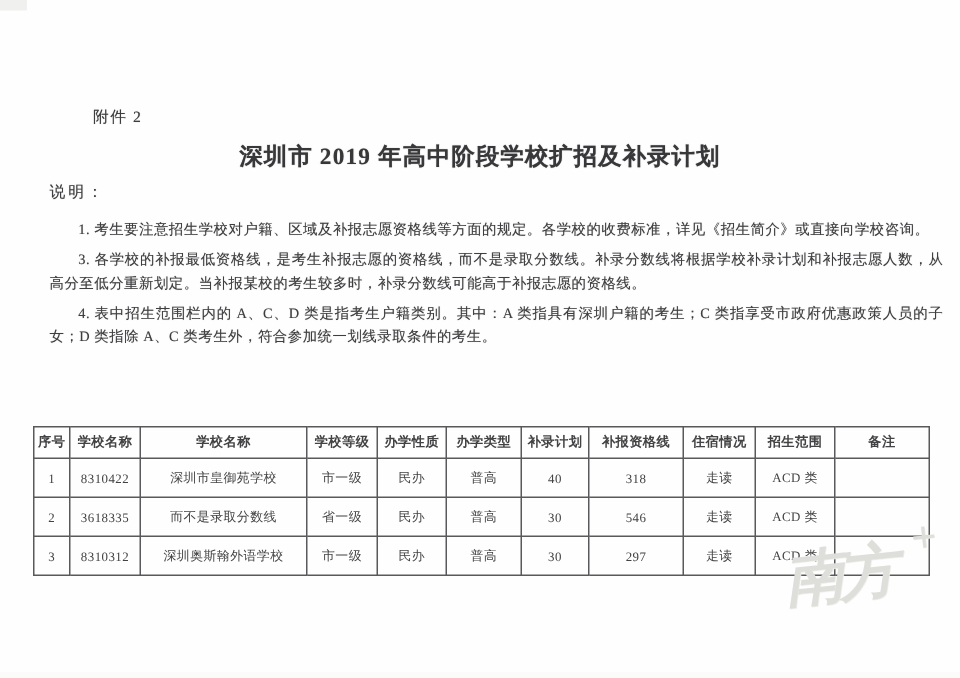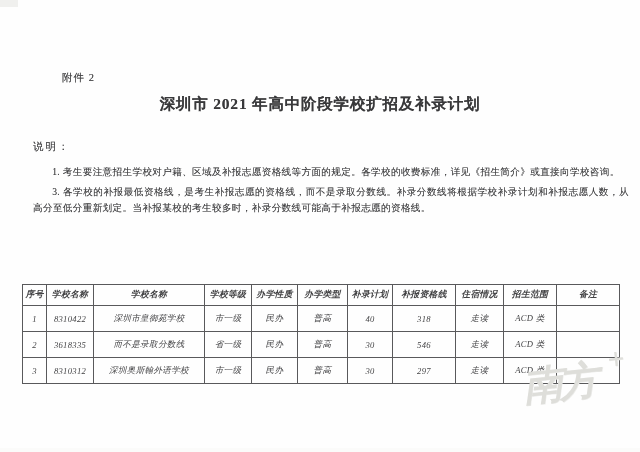--- a/index.html
+++ b/index.html
@@ -29,38 +29,36 @@
     position:absolute; left:0; right:0; top:94px;
     text-align:center;
     font-size:15.5px; font-weight:bold; letter-spacing:0.8px;
     color:#38383a;
     text-shadow:0 0 0.6px rgba(50,50,50,0.6);
   }
   .notes {
     position:absolute; left:33px; top:121px; width:596px;
     font-size:9.6px; line-height:15.4px; letter-spacing:0.35px;
     text-shadow:0 0 0.5px rgba(80,80,80,0.5);
-    margin-top:18px;
   }
   .notes-heading {
     font-size:10.5px; letter-spacing:2px;
     margin-bottom:10px;
   }
   .note-para {
     text-indent:2em;
     margin-bottom:4.6px;
     text-align:justify;
   }
   table.doc-table {
     position:absolute; left:22px; top:284px;
     width:597px;
     border-collapse:collapse; table-layout:fixed;
     font-size:8.6px; letter-spacing:0.3px;
     color:#434345;
-    font-style:italic;
   }
   .doc-table th, .doc-table td {
     border:1px solid #59595b;
     text-align:center; vertical-align:middle;
     padding:0 1px;
     overflow:hidden; white-space:nowrap;
   }
   .doc-table th { height:21px; font-weight:bold; font-size:8.8px; }
   .doc-table td { height:26px; font-weight:normal; }
   .watermark {
@@ -83,26 +81,27 @@
 </style>
 </head>
 <body>
 
 <div class="doc">
 
   <div class="scan-artifact"></div>
 
   <div class="attachment-label">附件 2</div>
 
-  <div class="doc-title">深圳市 2021 年高中阶段学校扩招及补录计划</div>
+  <div class="doc-title">深圳市 2019 年高中阶段学校扩招及补录计划</div>
 
   <div class="notes">
     <div class="notes-heading">说明：</div>
     <p class="note-para">1. 考生要注意招生学校对户籍、区域及补报志愿资格线等方面的规定。各学校的收费标准，详见《招生简介》或直接向学校咨询。</p>
     <p class="note-para">3. 各学校的补报最低资格线，是考生补报志愿的资格线，而不是录取分数线。补录分数线将根据学校补录计划和补报志愿人数，从高分至低分重新划定。当补报某校的考生较多时，补录分数线可能高于补报志愿的资格线。</p>
+    <p class="note-para">4. 表中招生范围栏内的 A、C、D 类是指考生户籍类别。其中：A 类指具有深圳户籍的考生；C 类指享受市政府优惠政策人员的子女；D 类指除 A、C 类考生外，符合参加统一划线录取条件的考生。</p>
   </div>
 
   <table class="doc-table">
     <colgroup>
       <col style="width:24px">
         <col style="width:47px">
         <col style="width:111px">
       <col style="width:47px">
         <col style="width:46px">
         <col style="width:50px">

